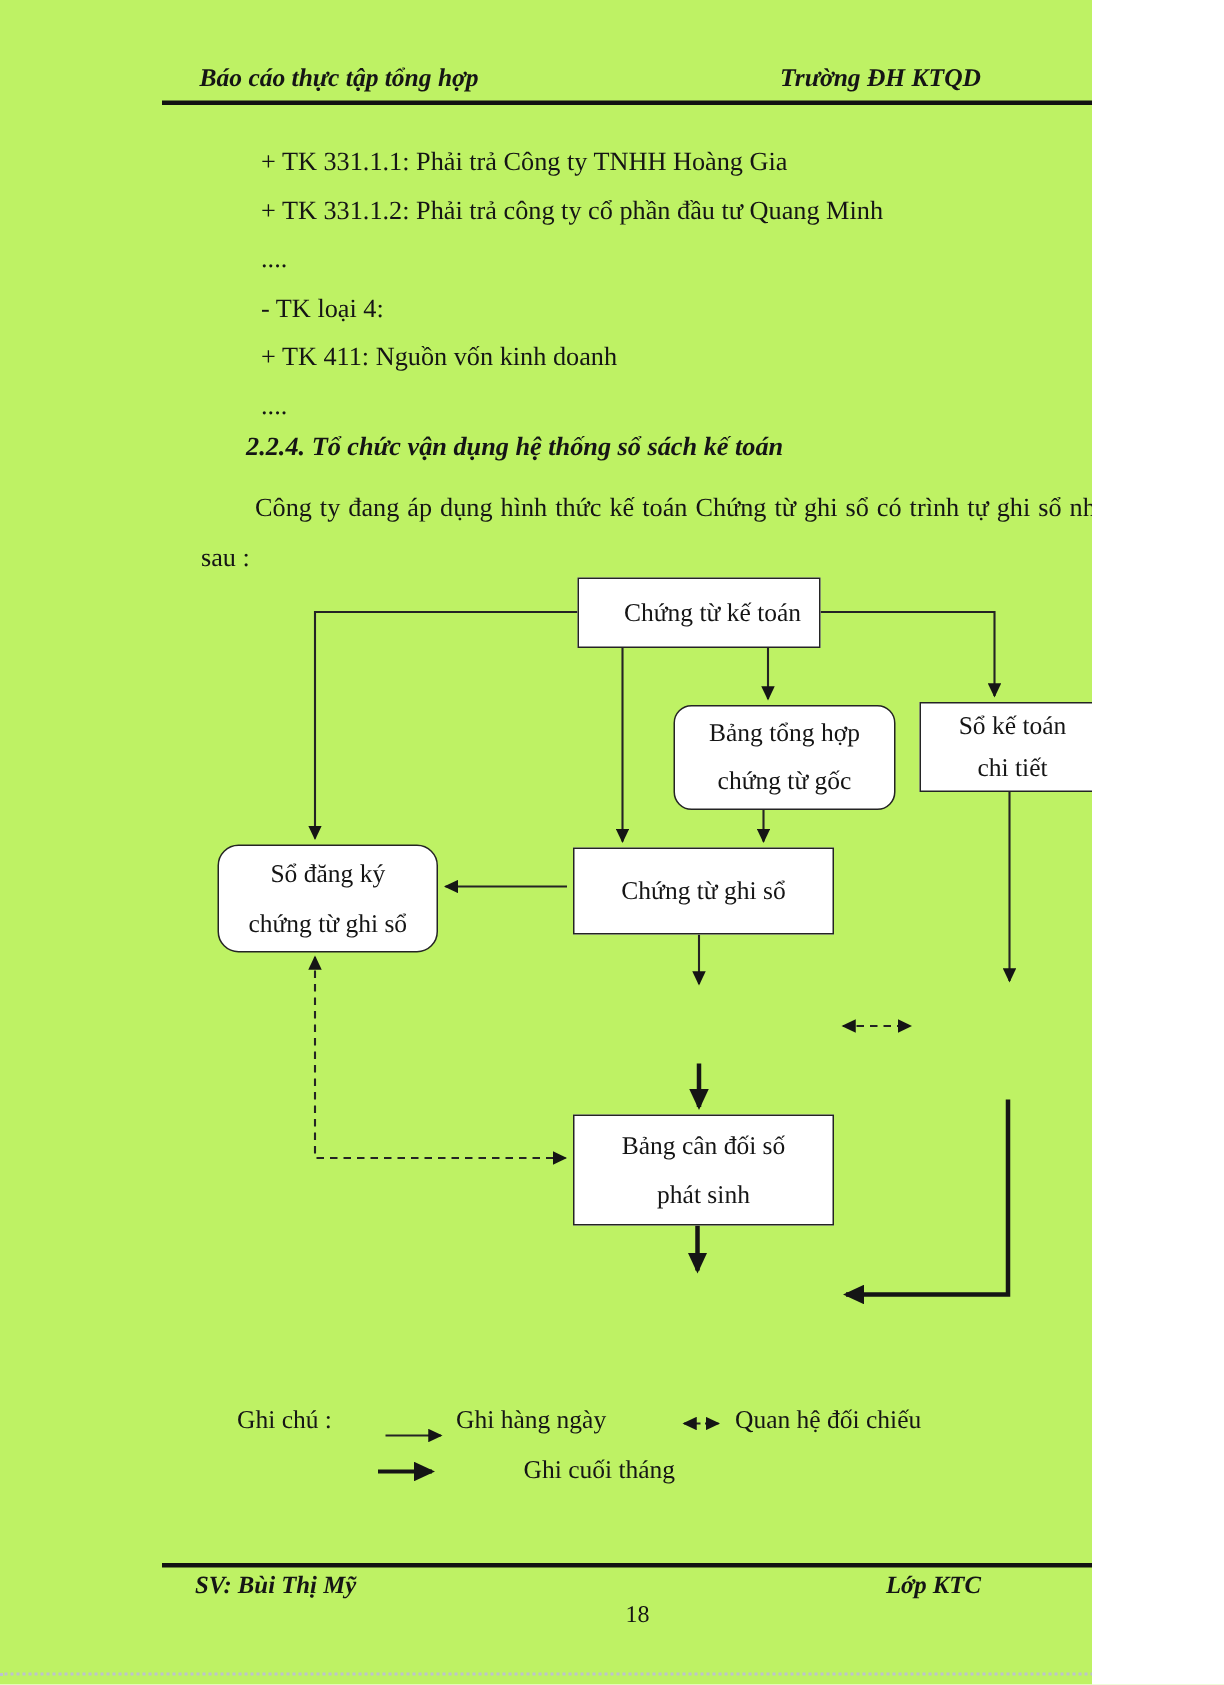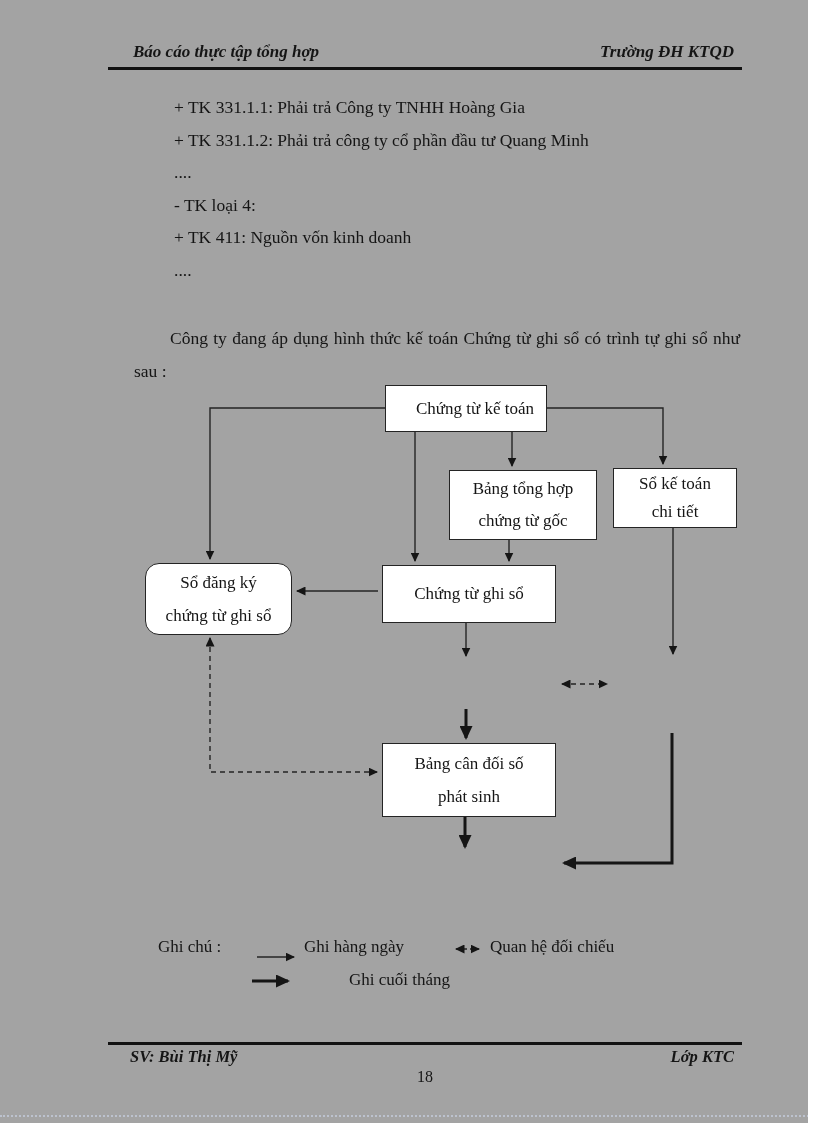--- a/index.html
+++ b/index.html
@@ -1,17 +1,17 @@
 <!DOCTYPE html>
 <html><head>
 <meta charset="utf-8">
 <style>
   html,body{margin:0;padding:0;background:#ffffff;}
   .page{
-    position:relative;width:808px;height:1123px;background:#a3a3a3;
+    position:relative;width:728px;height:1123px;background:#bef264;
     font-family:"Liberation Serif","DejaVu Serif",serif;color:#151515;overflow:hidden;
   }
   
   .hdr-left{position:absolute;left:133px;top:42px;font-size:17px;font-weight:bold;font-style:italic;}
   .hdr-right{position:absolute;right:74px;top:42px;font-size:17px;font-weight:bold;font-style:italic;}
   .rule{position:absolute;left:108px;width:634px;height:2.6px;background:#121212;}
   .rule.top{top:67px;}
   .rule.bottom{top:1042px;}
   .ftr-left{position:absolute;left:130px;top:1047px;font-size:16.5px;font-weight:bold;font-style:italic;}
   .ftr-page{position:absolute;left:108px;top:1045px;width:634px;text-align:center;font-size:16px;margin-top:23px;}
@@ -24,21 +24,21 @@
   .para{position:absolute;left:134px;top:322px;width:606px;margin:0;font-size:17.5px;line-height:33px;
         text-align:justify;text-indent:36px;}
   
   .flowchart{position:absolute;left:0;top:380px;width:816px;height:530px;}
   .edges{position:absolute;left:0;top:0;}
   .node{position:absolute;box-sizing:border-box;border:1.4px solid #242424;background:#ffffff;
         display:flex;flex-direction:column;align-items:center;justify-content:center;
         font-size:17px;text-align:center;}
   .node .nl{display:block;white-space:nowrap;}
   .n1{left:385px;top:5px;width:162px;height:47px;padding-left:18px;}
-  .n2{left:449px;top:90px;width:148px;height:70px;}  .n2 .nl{line-height:32px;}
+  .n2{left:449px;top:90px;width:148px;height:70px;border-radius:12px;}  .n2 .nl{line-height:32px;}
   .n3{left:613px;top:88px;width:124px;height:60px;}  .n3 .nl{line-height:28px;}
   .n4{left:145px;top:183px;width:147px;height:72px;border-radius:14px;} .n4 .nl{line-height:33px;}
   .n5{left:382px;top:185px;width:174px;height:58px;}
   .n6{left:382px;top:280px;width:174px;height:48px;}
   .n7{left:613px;top:278px;width:132px;height:75px;} .n7 .nl{line-height:34px;}
   .n8{left:382px;top:363px;width:174px;height:74px;} .n8 .nl{line-height:33px;}
   .n9{left:384px;top:472px;width:173px;height:48px;}
   
   .lg-title{position:absolute;left:158px;top:937px;font-size:17px;}
   .lg-label1{position:absolute;left:304px;top:937px;font-size:17px;}
@@ -59,20 +59,21 @@
 
   <div class="acct-list">
     <div class="bl">+ TK 331.1.1: Phải trả Công ty TNHH Hoàng Gia</div>
     <div class="bl">+ TK 331.1.2: Phải trả công ty cổ phần đầu tư Quang Minh</div>
     <div class="bl">....</div>
     <div class="bl">- TK loại 4:</div>
     <div class="bl">+ TK 411: Nguồn vốn kinh doanh</div>
     <div class="bl">....</div>
   </div>
 
+  <div class="heading">2.2.4. Tổ chức vận dụng hệ thống sổ sách kế toán</div>
   <p class="para">Công ty đang áp dụng hình thức kế toán Chứng từ ghi sổ có trình tự ghi sổ như sau :</p>
 
   <div class="flowchart">
     <svg class="edges" width="816" height="530" viewBox="0 0 816 530">
       <defs>
         <marker id="ah" markerUnits="userSpaceOnUse" markerWidth="10" markerHeight="9" refX="8.5" refY="4.5" orient="auto-start-reverse">
           <path d="M0 0 L9.5 4.5 L0 9 Z" fill="#151515"></path>
         </marker>
         <marker id="ahb" markerUnits="userSpaceOnUse" markerWidth="15" markerHeight="13" refX="12" refY="6.5" orient="auto-start-reverse">
           <path d="M0 0 L14 6.5 L0 13 Z" fill="#151515"></path>

